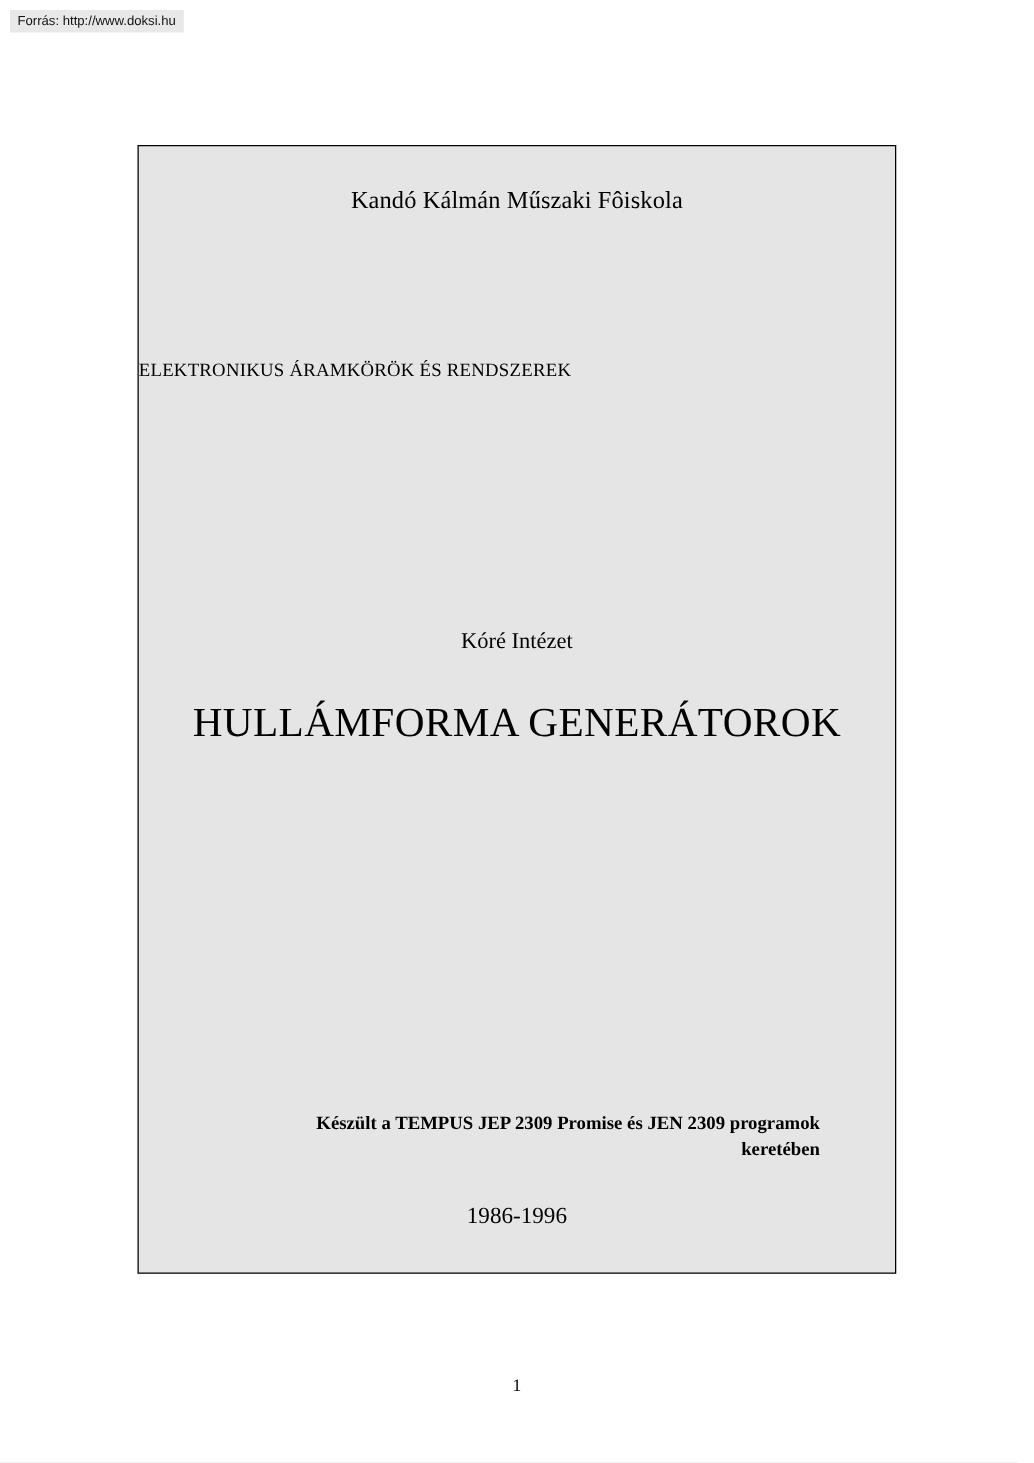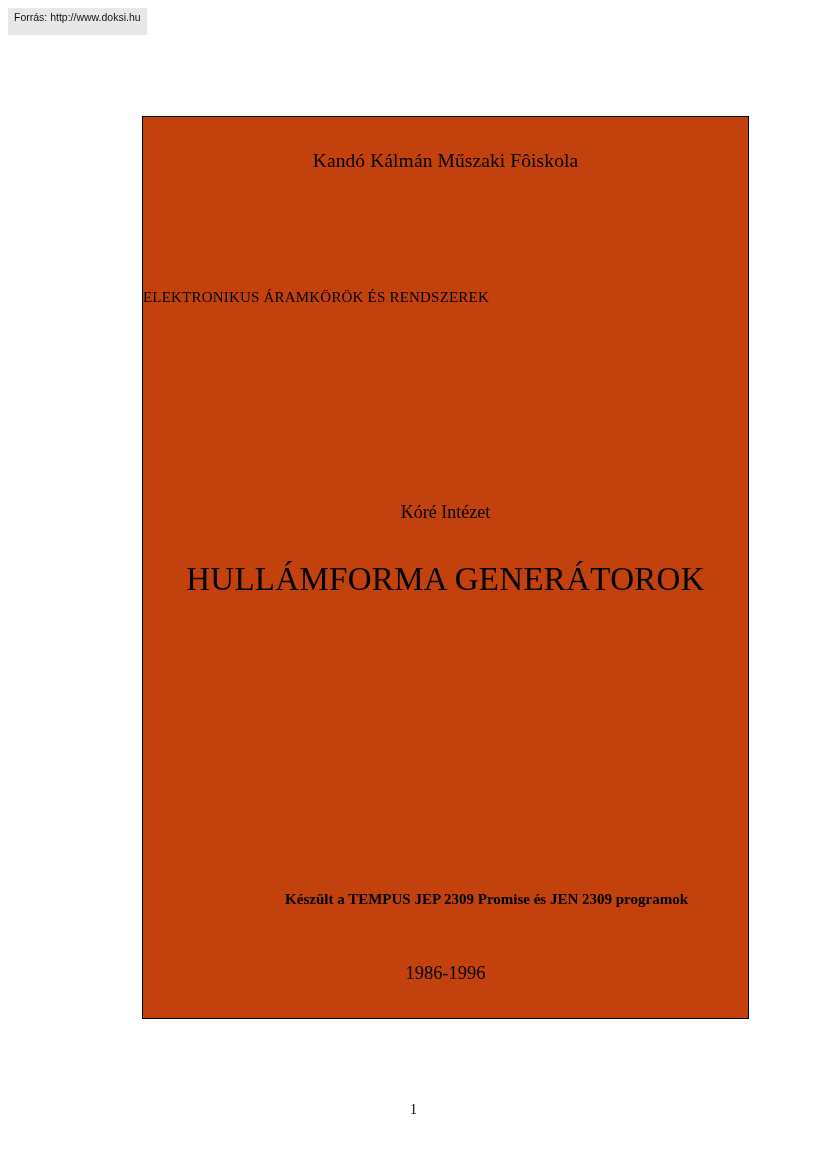--- a/index.html
+++ b/index.html
@@ -19,36 +19,35 @@
   
   .source-badge {
     position: absolute;
     top: 8px;
     left: 8px;
     background: #e8e8e8;
     color: #111111;
     font-family: "Liberation Sans", sans-serif;
     font-size: 10.5px;
     line-height: 14px;
-    padding: 2px 6px 11px 6px;
+    padding: 2px 6px 2px 6px;
     white-space: nowrap;
     border: 0;
   }
 
   
   .page-frame {
     position: absolute;
     left: 110px;
     top: 116px;
     width: 607px;
     height: 903px;
     border: 1.5px solid #000000;
     box-sizing: border-box;
-    background: #c2410c;
-    margin-left: 32px;
+    background: #e5e5e5;
   }
 
   .frame-inner {
     position: relative;
     width: 100%;
     height: 100%;
   }
 
   .institution {
     position: absolute;
@@ -135,20 +134,21 @@
     </div>
 
     <div class="course-title">ELEKTRONIKUS ÁRAMKÖRÖK ÉS RENDSZEREK</div>
 
     <div class="author">Kóré Intézet</div>
 
     <div class="main-title">HULLÁMFORMA GENERÁTOROK</div>
 
     <div class="program-note">
       <div>Készült a TEMPUS JEP 2309 Promise és JEN 2309 programok</div>
+      <div>keretében</div>
     </div>
 
     <div class="years">1986-1996</div>
 
   </div>
 </div>
 
 <div class="page-number">1</div>
 
 </body></html>

